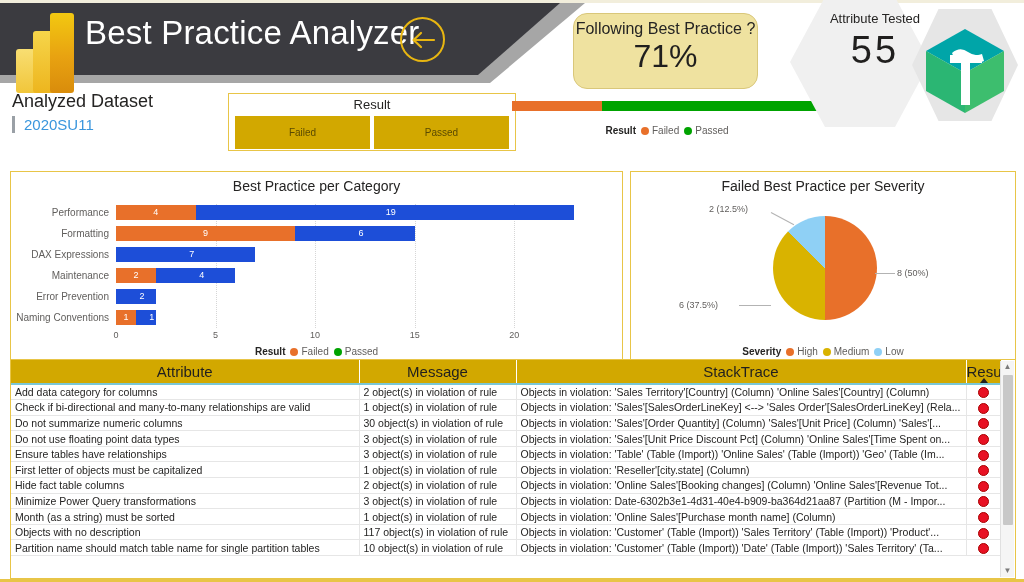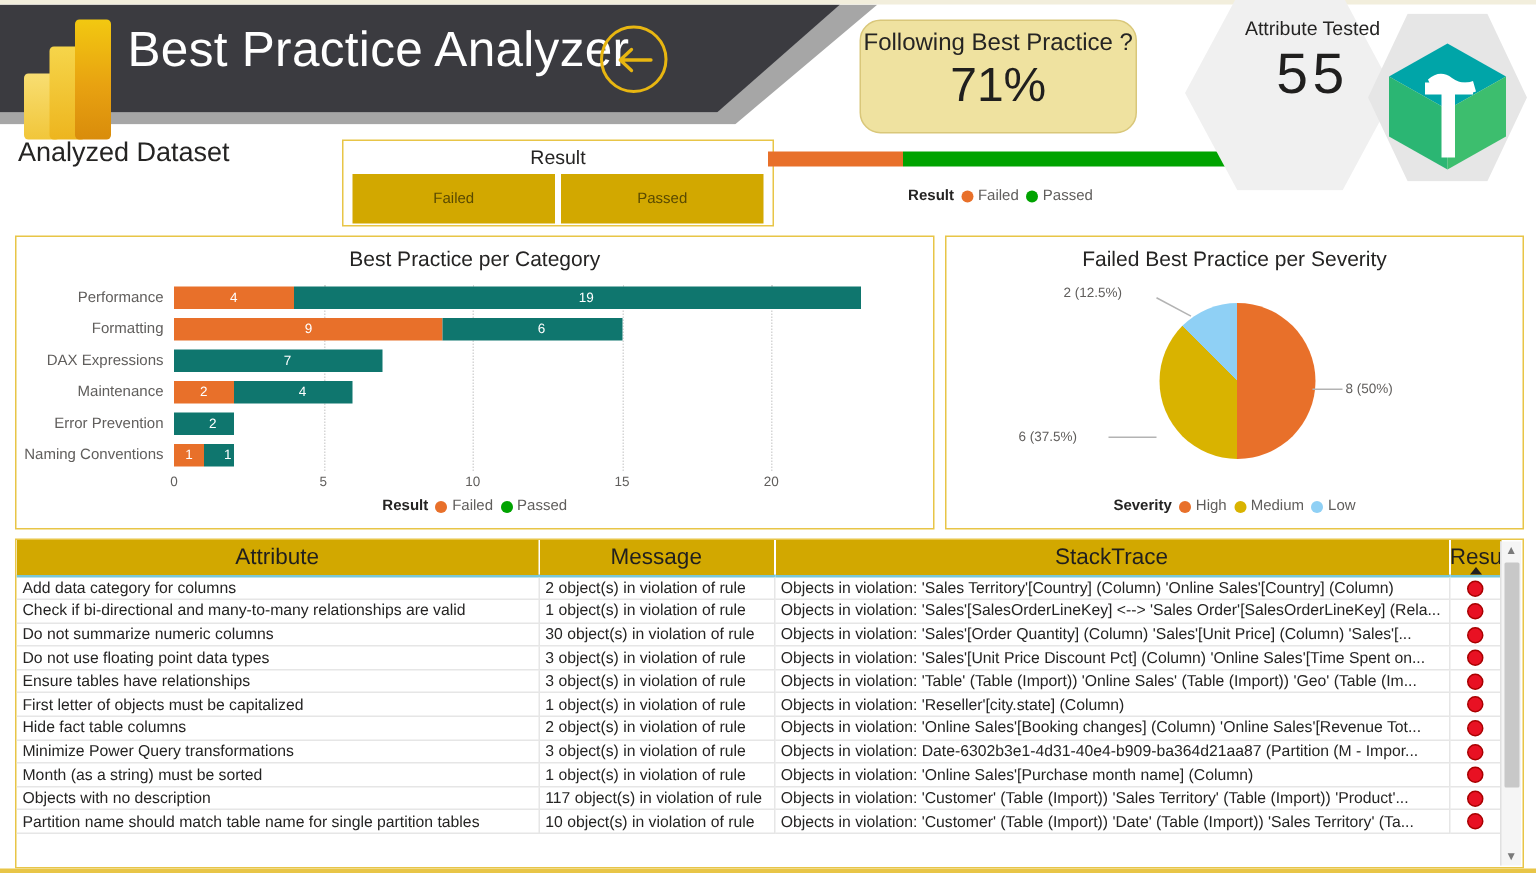--- a/index.html
+++ b/index.html
@@ -107,39 +107,39 @@
   .tested-value { font-size: 38px; color: #201F1E; letter-spacing: 3px; line-height: 48px; }
 
   
   .te-logo { position: absolute; left: 912px; top: 6px; width: 106px; height: 112px; }
   .te-hex-bg {
     position: absolute; inset: 0; background: #E6E6E6;
     clip-path: polygon(25% 0, 75% 0, 100% 50%, 75% 100%, 25% 100%, 0 50%);
   }
 
   
-  .panel { position: absolute; background: #fff; border: 1px solid #E8C547; }
+  .panel { position: absolute; background: #fff; border: 1px solid #E8C547; margin-top: 14px; }
   #bar-panel { left: 10px; top: 154px; width: 613px; height: 196px; }
   #pie-panel { left: 630px; top: 154px; width: 386px; height: 196px; }
   .panel-title { text-align: center; font-size: 14px; color: #252423; padding-top: 6px; }
 
   
   .bar-area { position: absolute; left: 0; top: 30px; width: 100%; height: 130px; }
   .bar-row { display: flex; align-items: center; height: 20px; margin-bottom: 1px; }
   .bar-cat {
     width: 105px; text-align: right; padding-right: 7px;
     font-size: 10px; color: #605E5C; white-space: nowrap;
   }
   .bar-track { position: relative; height: 15px; display: flex; }
   .bar-seg {
     height: 15px; display: flex; align-items: center; justify-content: center;
     font-size: 9px; color: #fff;
   }
   .seg-failed { background: #E8702A; }
-  .seg-passed { background: #0f766e; padding-left: 12px; }
+  .seg-passed { background: #1d4ed8; padding-left: 12px; }
   .bar-axis {
     position: absolute; left: 105px; top: 158px; width: 458px; height: 14px;
     font-size: 9px; color: #605E5C;
   }
   .tick { position: absolute; transform: translateX(-50%); }
   .gridline {
     position: absolute; top: 32px; width: 1px; height: 124px;
     border-left: 1px dotted #D6D6D6;
   }
 
@@ -210,20 +210,21 @@
   </div>
 
   <div class="pbi-logo">
     <div class="pbi-bar pbi-b3"></div>
     <div class="pbi-bar pbi-b2"></div>
     <div class="pbi-bar pbi-b1"></div>
   </div>
 
   <div class="dataset-block">
     <div class="dataset-title">Analyzed Dataset</div>
+    <div class="dataset-value">2020SU11</div>
   </div>
 
   <div class="slicer">
     <div class="slicer-title">Result</div>
     <div class="slicer-btns">
       <div class="slicer-btn">Failed</div>
       <div class="slicer-btn">Passed</div>
     </div>
   </div>
 

